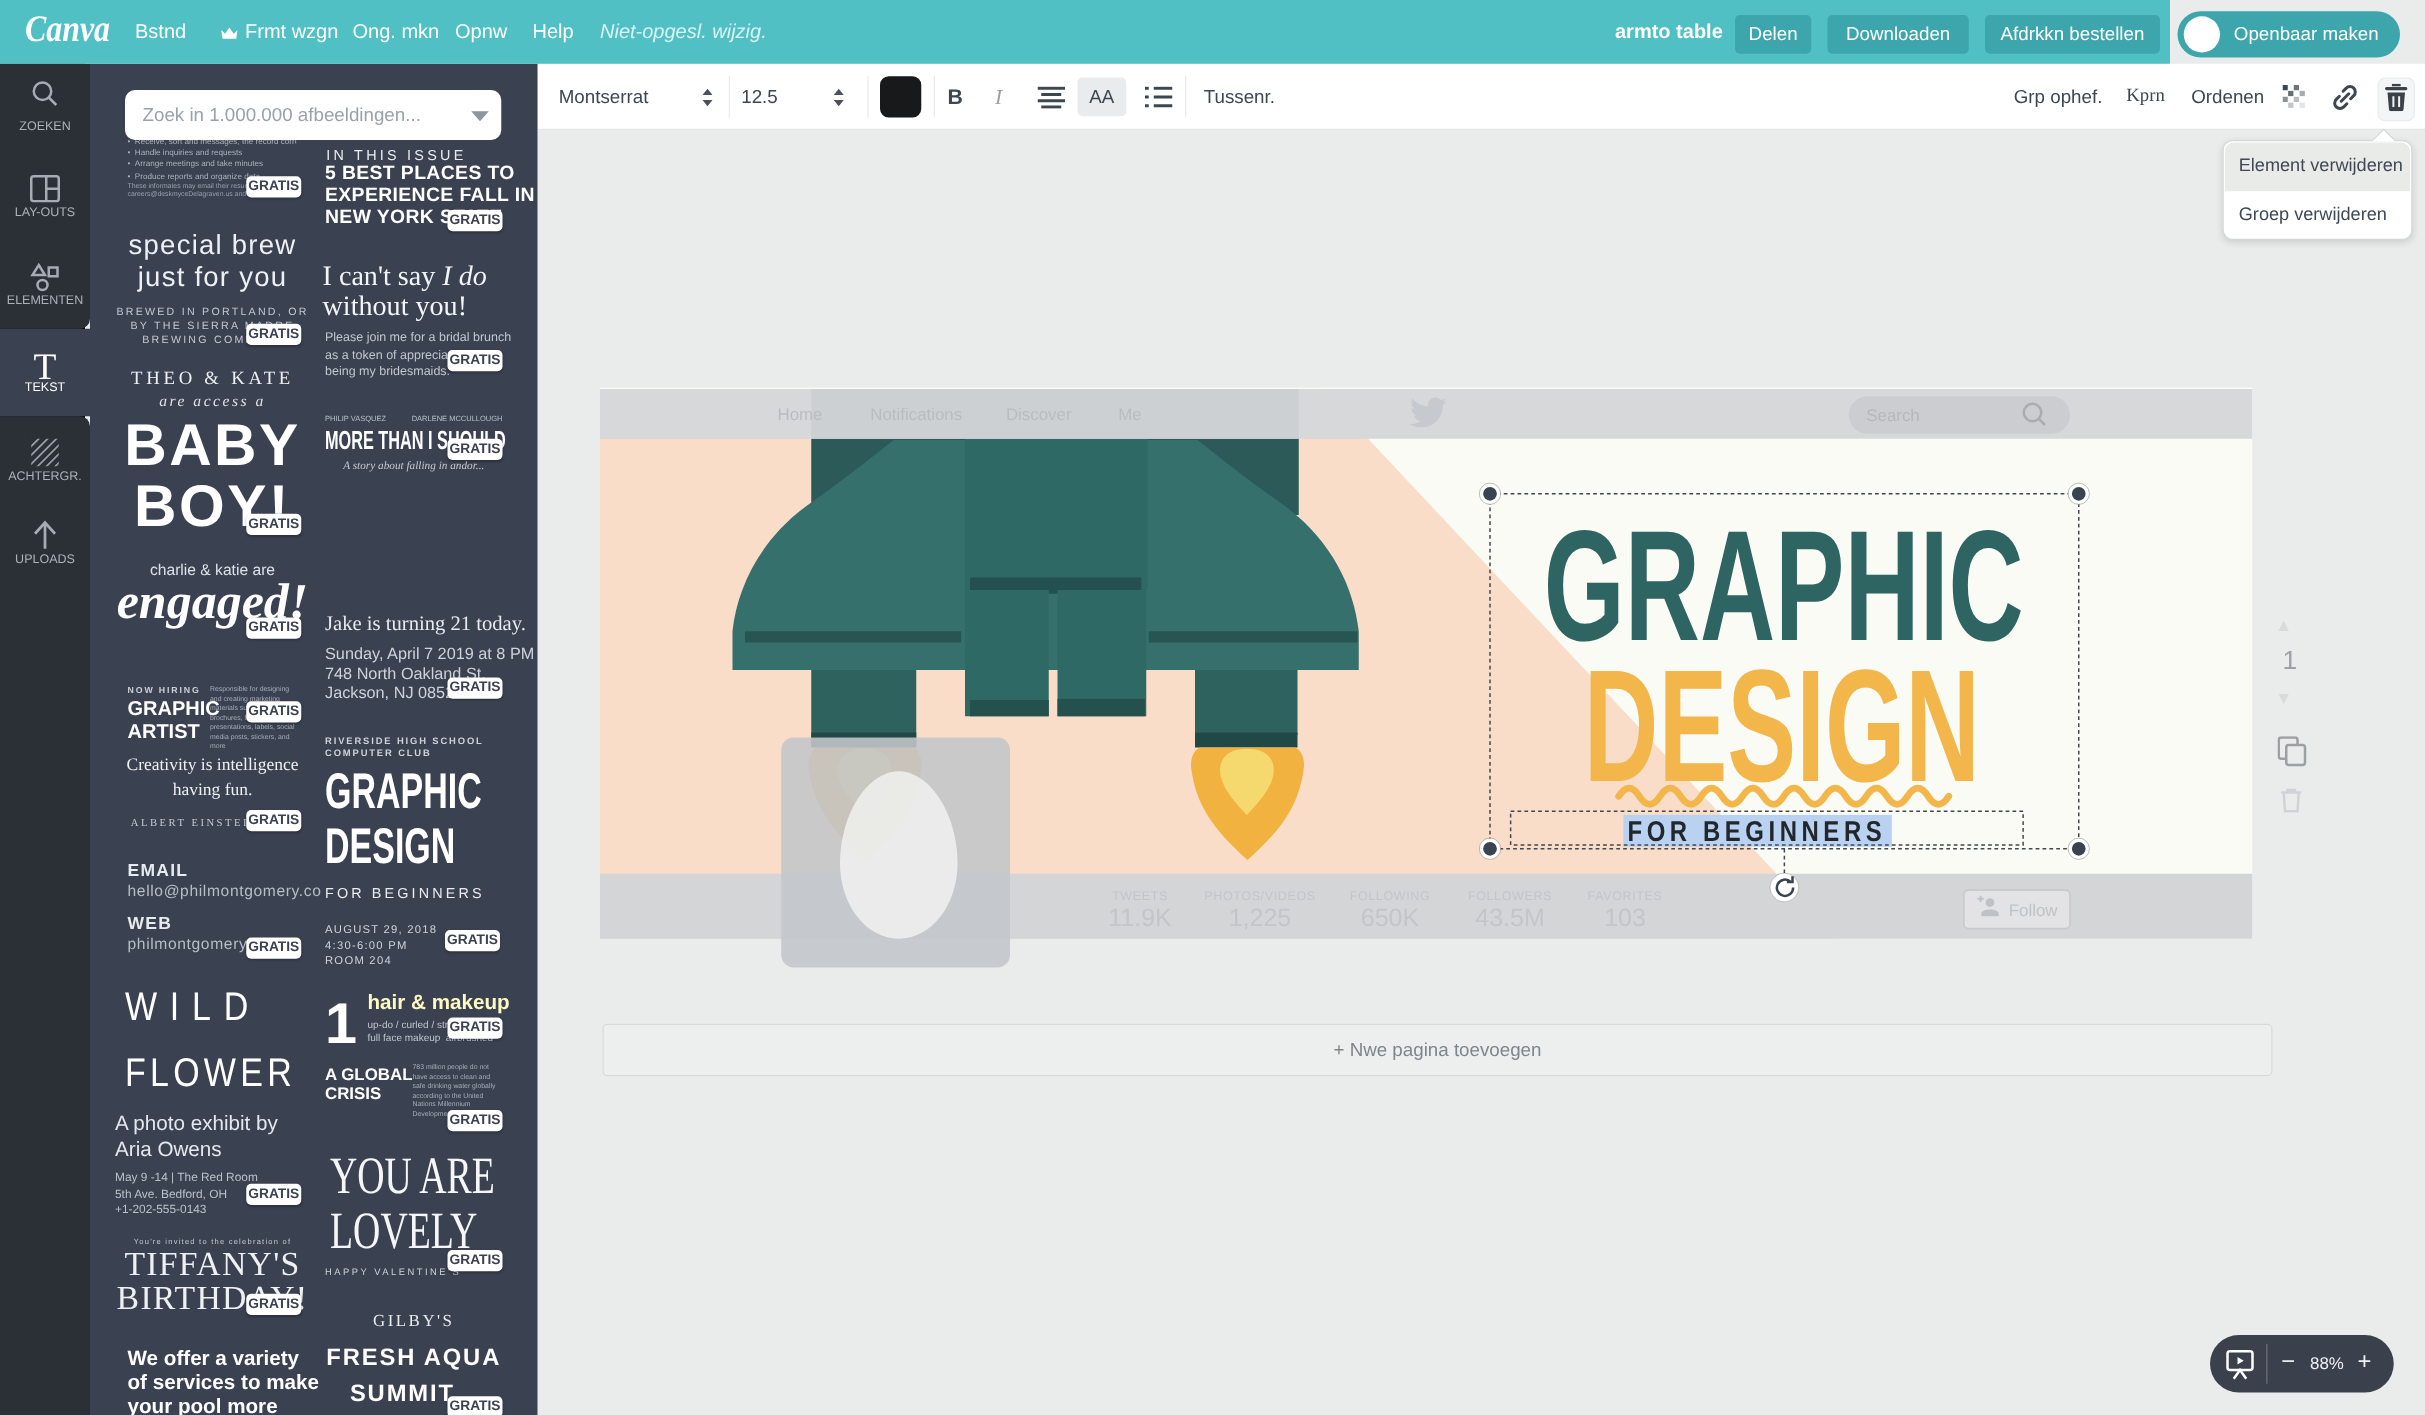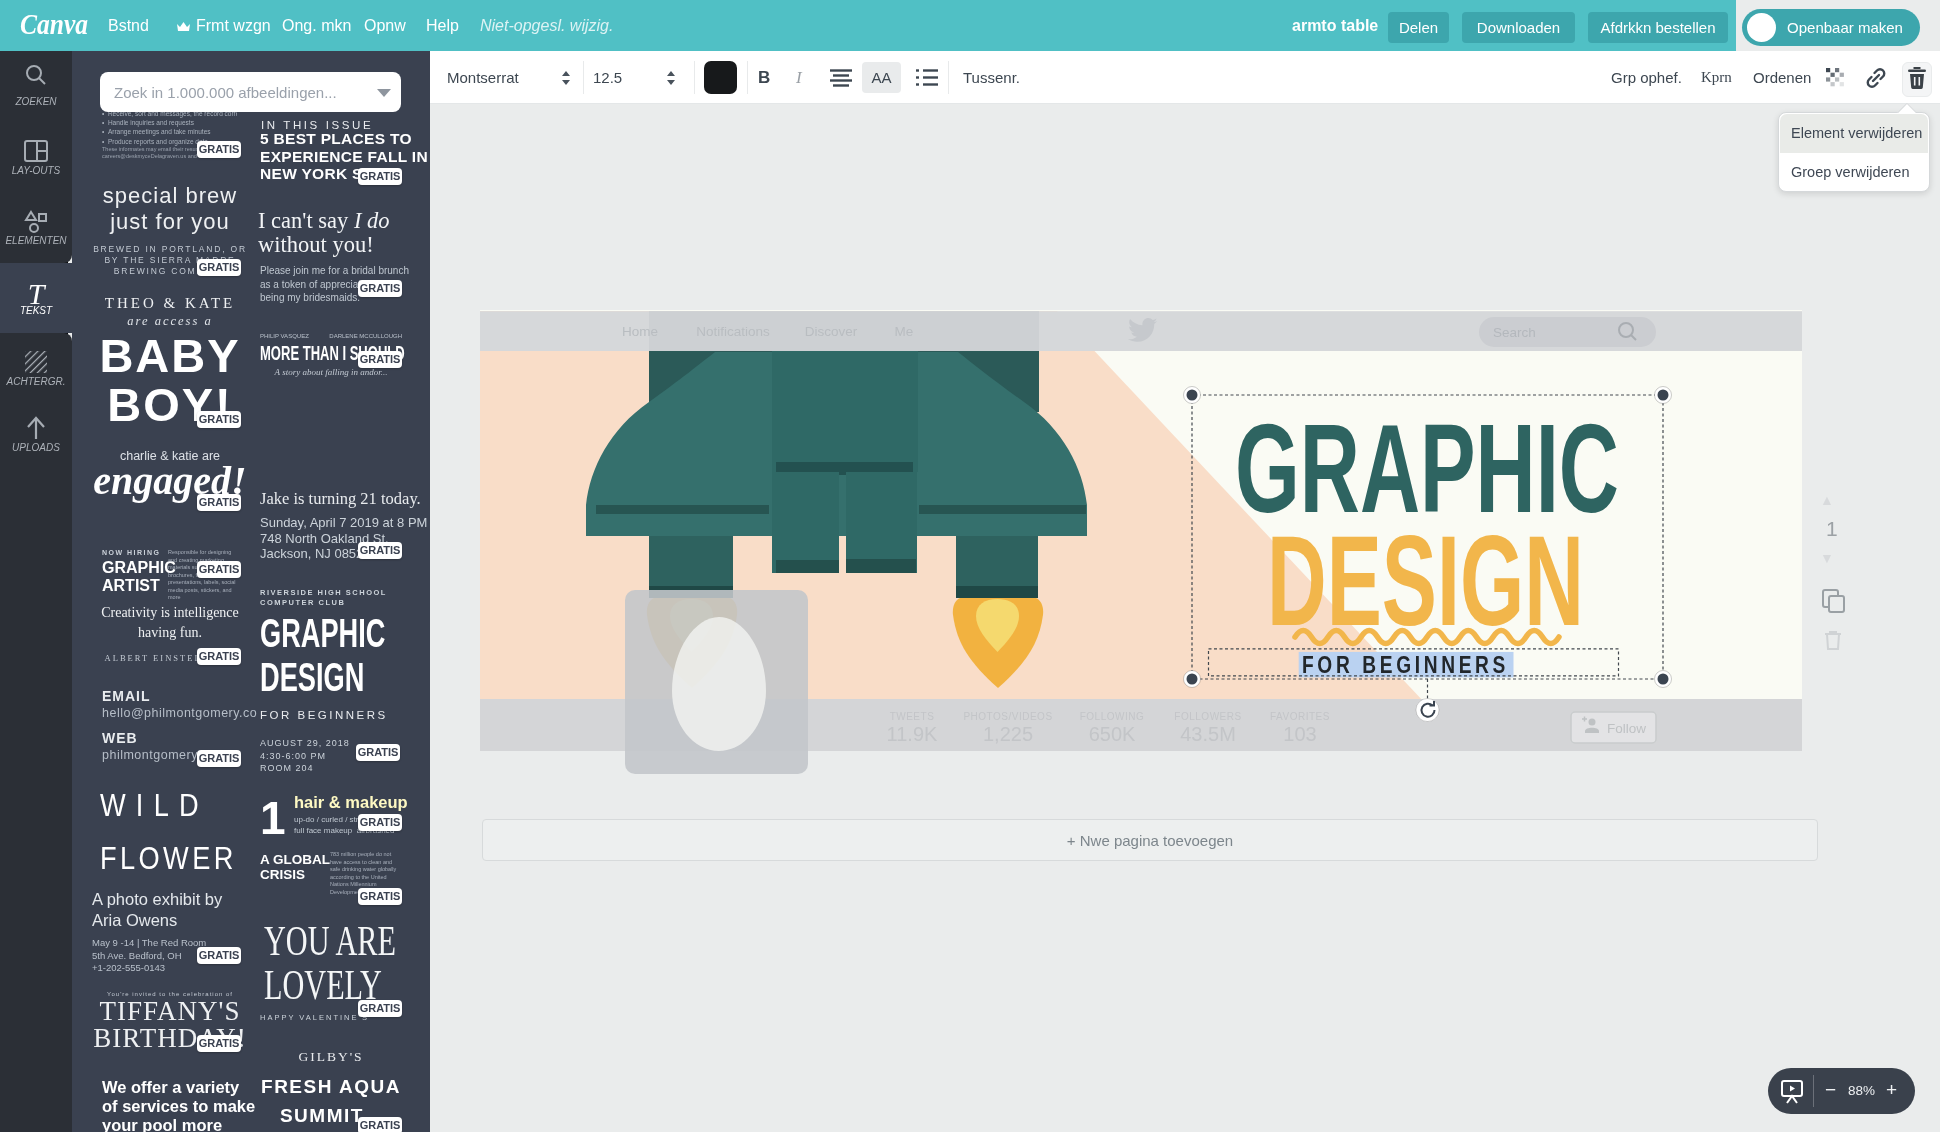--- a/index.html
+++ b/index.html
@@ -7,21 +7,21 @@
   body { font-family:"Liberation Sans", sans-serif; position:relative; background:#eaecec; }
   .abs { position:absolute; }
 
   
   .topbar { position:absolute; left:0; top:0; width:1736px; height:51px; background:#50c0c5; z-index:30; }
   .topbar .logo { position:absolute; left:20px; top:7px; color:#fff; font-family:"Liberation Serif", serif; font-style:italic; font-weight:bold; font-size:30px; letter-spacing:0px; transform:scaleX(0.85); transform-origin:0 0; }
   .menuitem { position:absolute; top:0; height:51px; line-height:51px; color:#fff; font-size:16px; }
   .tealbtn { position:absolute; top:12px; height:31px; line-height:31px; background:#3da6ad; color:#fff; font-size:15px; text-align:center; border-radius:4px; }
 
   
-  .rail { position:absolute; left:0; top:51px; width:68px; height:1081px; background:#000000; z-index:20;font-style:italic; }
+  .rail { position:absolute; left:0; top:51px; width:68px; height:1081px; background:#000000; z-index:20; }
   .railblock { position:absolute; left:0; width:72px; background:#2b2f36; }
   .railitem { position:absolute; left:0; width:72px; text-align:center; color:#adb2b9; font-size:10px; }
 
   
   .panel { position:absolute; left:72px; top:51px; width:358px; height:1081px; background:#3a4150; overflow:hidden; z-index:19; color:#e9ebee; }
   .p { position:absolute; }
   .gratis { position:absolute; background:#fff; color:#3a4150; font-size:11px; font-weight:bold; border-radius:4px; width:44px; height:17px; line-height:17px; text-align:center; box-shadow:0 1px 2px rgba(0,0,0,.25); }
 
   
   .toolbar { position:absolute; left:430px; top:51px; width:1510px; height:53px; background:#fff; border-bottom:1px solid #e4e7e8; z-index:18; color:#3d4751; font-size:15px; }

